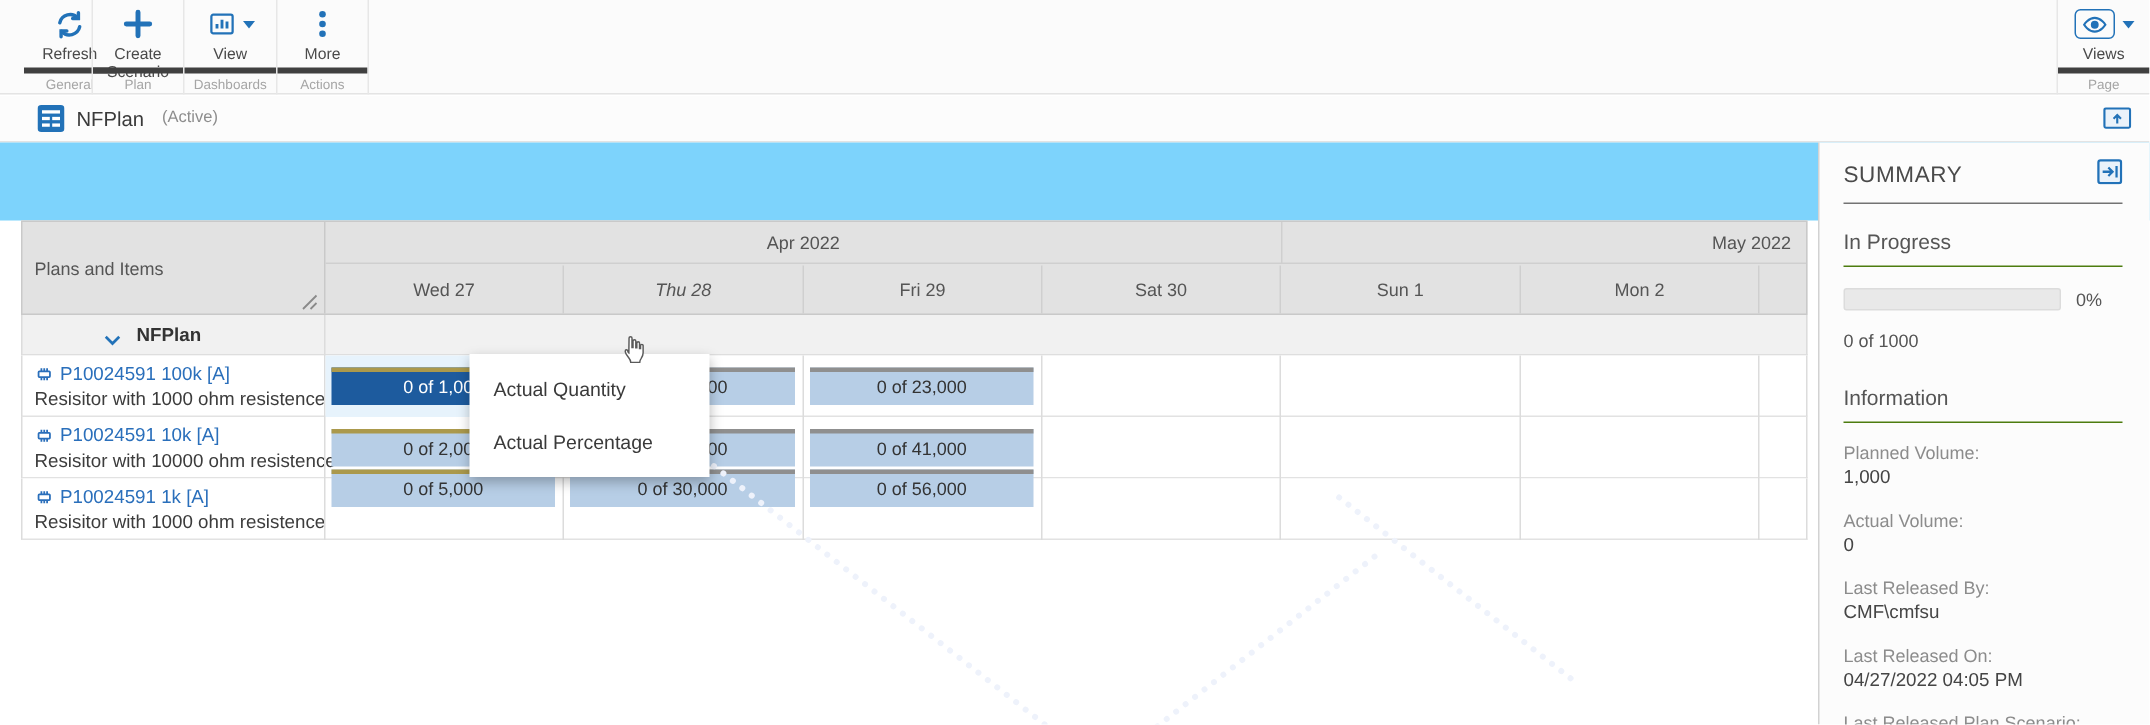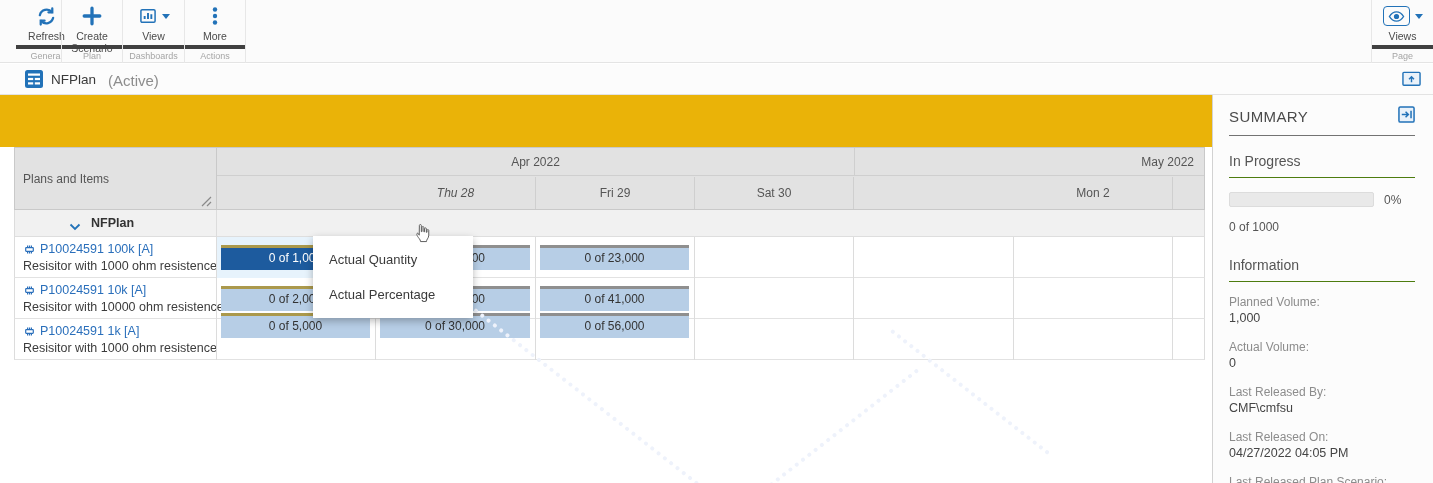--- a/index.html
+++ b/index.html
@@ -14,25 +14,25 @@
   .tlabel { font-size:10.5px; color:#4a4a4a; text-align:center; line-height:12px; margin-top:2px; }
   .glabel { position:absolute; bottom:2px; width:100%; text-align:center; font-size:9px; color:#a5a5a5; border-top:4px solid #404040; padding-top:2px; }
   .tdivider { position:absolute; top:0; width:1px; height:63px; background:#e7e7e7; }
   .caret-down { width:0; height:0; border-left:4px solid transparent; border-right:4px solid transparent; border-top:5px solid #2272b8; display:inline-block; }
   .eye-frame { border:1.5px solid #2272b8; border-radius:4px; width:27px; height:20px; display:flex; align-items:center; justify-content:center; color:#2272b8; }
 
   
   #titlebar { position:absolute; top:64px; left:0; width:1433px; height:31px; background:#fcfcfc; border-bottom:1px solid #e3e3e3; }
   #titlebar .plan-icon { position:absolute; left:25px; top:6px; }
   #titlebar .title { position:absolute; left:51px; top:8px; font-size:13.5px; color:#3a3a3a; }
-  #titlebar .status { position:absolute; left:108px; top:8px; font-size:15px; color:#8d8d8d; }
+  #titlebar .status { position:absolute; left:108px; top:8px; font-size:11px; color:#8d8d8d; }
   #titlebar .panel-up { position:absolute; right:12px; top:7px; cursor:pointer; }
 
   
-  #filterbar { position:absolute; top:95px; left:0; width:1433px; height:52px; background:#eab308; }
+  #filterbar { position:absolute; top:95px; left:0; width:1433px; height:52px; background:#7dd3fc; }
   .checkbox { position:absolute; left:185px; top:117px; width:17px; height:17px; border:1px solid #8fb3d4; border-radius:2px; background:#fff; cursor:pointer; }
   .flabel { position:absolute; top:119px; font-size:12px; color:#5a5a5a; }
   #show-closed-label { left:211px; font-size:12.5px; color:#4c4c4c; letter-spacing:.2px; }
   #viewmode-btn { position:absolute; left:313px; top:110px; width:160px; height:31px; background:#dce3eb; display:flex; align-items:center; justify-content:center; gap:6px; font-size:11.5px; font-weight:700; color:#3d4d63; letter-spacing:.2px; cursor:pointer; }
   #viewmode-dd { position:absolute; left:313px; top:141px; width:160px; background:#fff; box-shadow:0 3px 8px rgba(0,0,0,.28); z-index:30; padding:6px 0; }
   .dd-item { padding:10px 16px; font-size:13px; color:#3a3a3a; cursor:pointer; }
   #hand-cursor { position:absolute; left:410px; top:126px; z-index:40; pointer-events:none; }
   .combo { position:absolute; top:110px; height:31px; background:#fff; border:1px solid #b3b3b3; border-radius:4px; display:flex; align-items:stretch; }
   .combo input { border:none; outline:none; flex:1; font-size:12.5px; color:#444; padding:0 6px; background:transparent; min-width:0; font-family:inherit; }
   .combo input::placeholder { font-style:italic; color:#9aa0a6; }
@@ -270,23 +270,25 @@
             <path d="M10 1 1 10M10 6 6 10"></path>
           </svg>
       </span>
     </div>
     <div class="hcell monthrow" id="month-apr">
         <span>Apr 2022</span>
       </div>
     <div class="hcell monthrow" id="month-may">
         <span>May 2022</span>
       </div>
+    <div class="hcell daycell" style="left:202px;width:159px;">Wed 27</div>
     <div class="hcell daycell" style="left:361px;width:160px;font-style:italic;">Thu 28</div>
     <div class="hcell daycell" style="left:521px;width:159px;">Fri 29</div>
     <div class="hcell daycell" style="left:680px;width:159px;">Sat 30</div>
+    <div class="hcell daycell" style="left:839px;width:160px;">Sun 1</div>
     <div class="hcell daycell" style="left:999px;width:159px;">Mon 2</div>
   </div>
 
   <div id="grouprow">
     <span class="chev">
       <svg width="12" height="8" viewBox="0 0 12 8" fill="none" stroke="#2272b8" stroke-width="1.8">
           <path d="M1.5 1.5 6 6l4.5-4.5"></path>
         </svg>
     </span>
     <span class="glbl">NFPlan</span>

